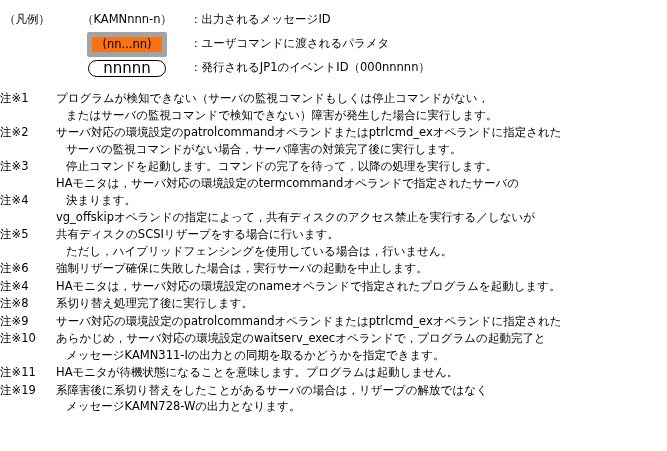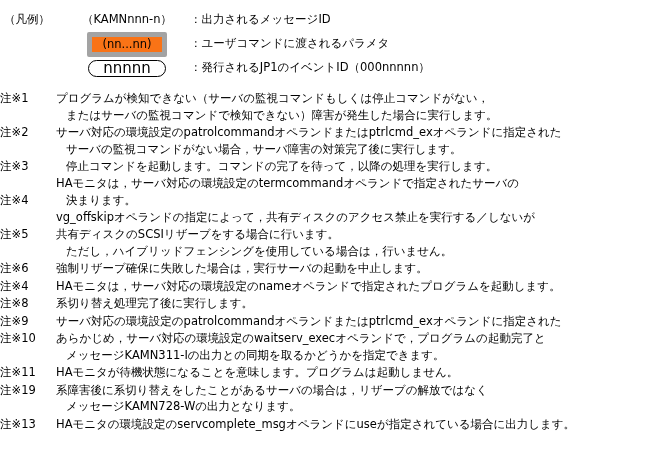--- a/index.html
+++ b/index.html
@@ -208,21 +208,15 @@
           <div class="line">HAモニタが待機状態になることを意味します。プログラムは起動しません。</div>
         </div>
       </div>
       <div class="note">
         <div class="note-tag">注※19</div>
         <div class="note-body">
           <div class="line">系障害後に系切り替えをしたことがあるサーバの場合は，リザーブの解放ではなく</div>
           <div class="line indent">メッセージKAMN728-Wの出力となります。</div>
         </div>
       </div>
-      <div class="note">
-        <div class="note-tag">注※13</div>
-        <div class="note-body">
-          <div class="line">HAモニタの環境設定のservcomplete_msgオペランドにuseが指定されている場合に出力します。</div>
-        </div>
-      </div>
     </div>
 
 </div>
 
 </body></html>

